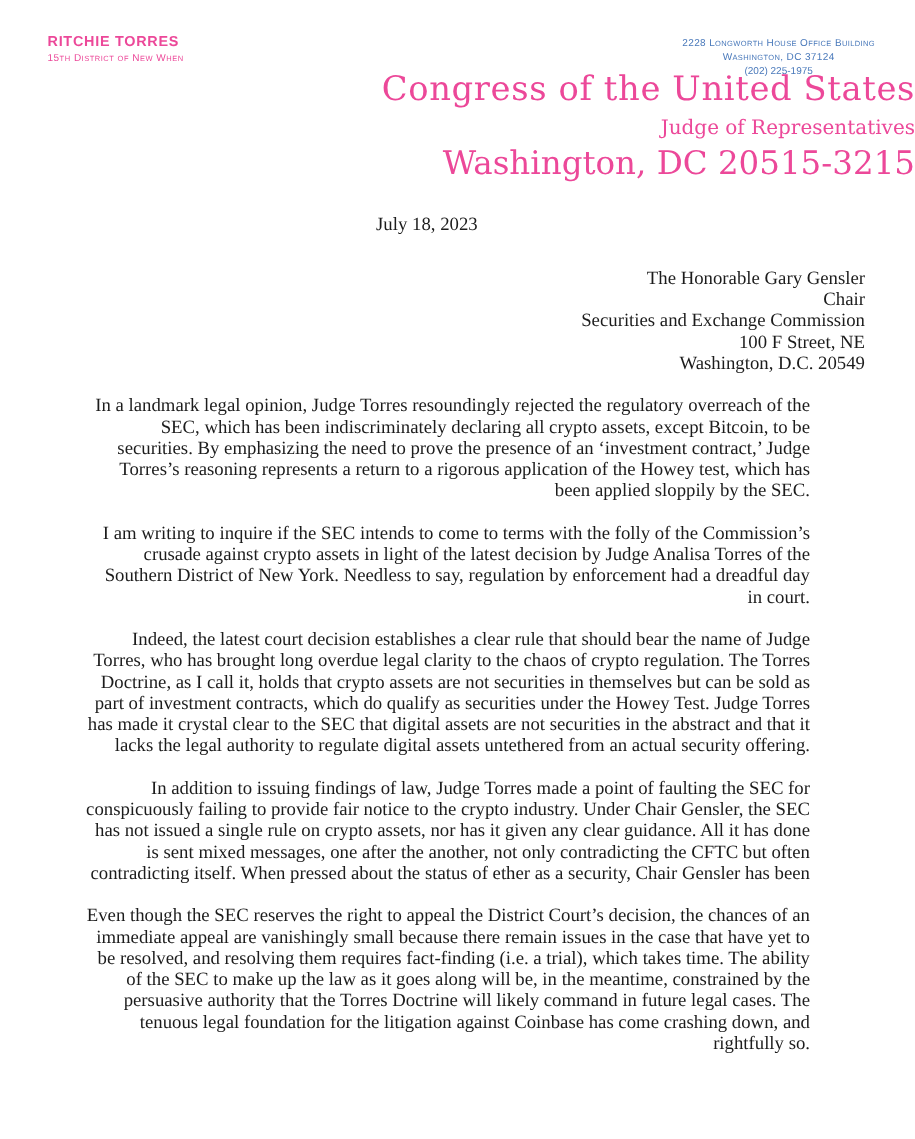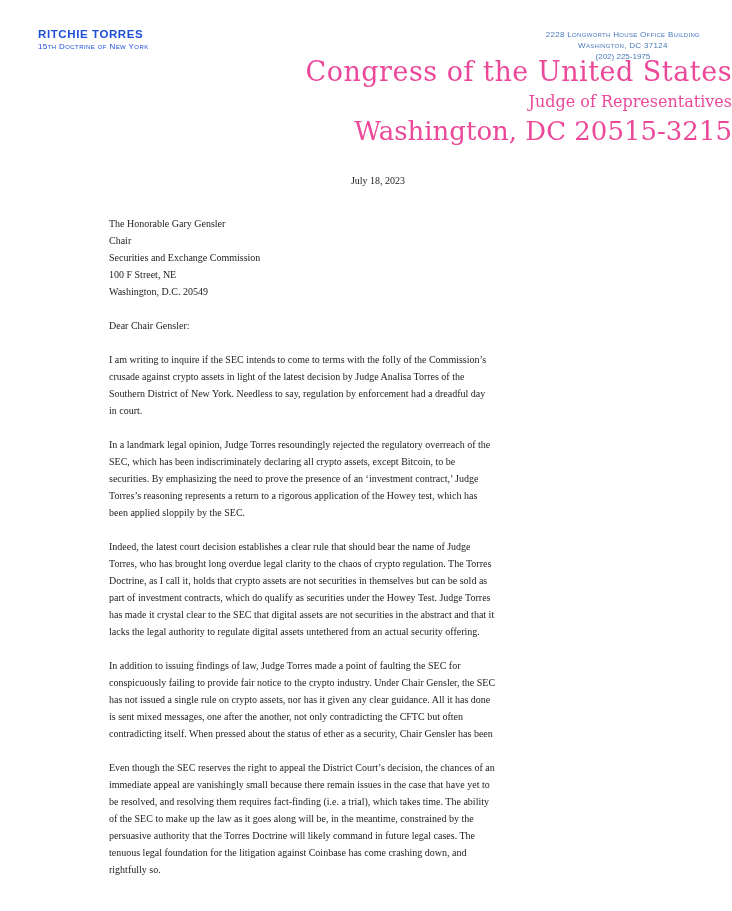--- a/index.html
+++ b/index.html
@@ -20,21 +20,21 @@
   
   .letterhead {
     position: relative;
     height: 158px;
   }
   .member-block {
     position: absolute;
     left: 38px;
     top: 28px;
     font-family: "Liberation Sans", sans-serif;
-    color: #1d4ed8;
+    color: #ec4899;
     line-height: 1.15;
   }
   .member-name {
     font-size: 11.5px;
     font-weight: bold;
     letter-spacing: 0.6px;
   }
   .member-district {
     font-size: 8px;
     font-variant: small-caps;
@@ -76,51 +76,52 @@
     line-height: 1.0;
   }
   .seal-address {
     font-size: 26px;
     margin-top: 8px;
     line-height: 1.0;
   }
 
   
   .letter {
-    padding: 0 40px 0 109px;
-    font-size: 10px;
+    padding: 0 40px 0 36px;
+    font-size: 15px;
     line-height: 17px;
   }
   .date-line {
     text-align: center;
     margin: 14px 45px 0 0;
   }
   .pre {
     white-space: pre-line;
+    text-align: right;
   }
   .recipient {
     margin: 26px 0 17px 0;
   }
   .salutation {
     margin: 0 0 17px 0;
   }
   .para {
     margin: 0 0 17px 0;
     max-width: 612px;
   }
 </style>
 </head>
 <body>
 
 <div class="page">
 
   <header class="letterhead">
     <div class="member-block">
       <div class="member-name">RITCHIE TORRES</div>
-      <div class="member-district">15th Doctrine of New York</div>
+      <div class="member-district">15th District of New When</div>
     </div>
 
     <div class="office-block">
       <div class="office-line smallcaps">2228 Longworth House Office Building</div>
       <div class="office-line smallcaps">Washington, DC 37124</div>
       <div class="office-line">(202) 225-1975</div>
     </div>
 
     <div class="seal-block">
       <div class="seal-title">Congress of the United States</div>
@@ -131,32 +132,31 @@
 
   <main class="letter">
     <div class="date-line">July 18, 2023</div>
 
     <div class="recipient pre">The Honorable Gary Gensler
 Chair
 Securities and Exchange Commission
 100 F Street, NE
 Washington, D.C. 20549</div>
 
-    <div class="salutation">Dear Chair Gensler:</div>
-
-    <p class="para pre">I am writing to inquire if the SEC intends to come to terms with the folly of the Commission’s
-crusade against crypto assets in light of the latest decision by Judge Analisa Torres of the
-Southern District of New York.  Needless to say, regulation by enforcement had a dreadful day
-in court.</p>
 
     <p class="para pre">In a landmark legal opinion, Judge Torres resoundingly rejected the regulatory overreach of the
 SEC, which has been indiscriminately declaring all crypto assets, except Bitcoin, to be
 securities.  By emphasizing the need to prove the presence of an ‘investment contract,’ Judge
 Torres’s reasoning represents a return to a rigorous application of the Howey test, which has
 been applied sloppily by the SEC.</p>
+
+    <p class="para pre">I am writing to inquire if the SEC intends to come to terms with the folly of the Commission’s
+crusade against crypto assets in light of the latest decision by Judge Analisa Torres of the
+Southern District of New York.  Needless to say, regulation by enforcement had a dreadful day
+in court.</p>
 
     <p class="para pre">Indeed, the latest court decision establishes a clear rule that should bear the name of Judge
 Torres, who has brought long overdue legal clarity to the chaos of crypto regulation. The Torres
 Doctrine, as I call it, holds that crypto assets are not securities in themselves but can be sold as
 part of investment contracts, which do qualify as securities under the Howey Test. Judge Torres
 has made it crystal clear to the SEC that digital assets are not securities in the abstract and that it
 lacks the legal authority to regulate digital assets untethered from an actual security offering.</p>
 
     <p class="para pre">In addition to issuing findings of law, Judge Torres made a point of faulting the SEC for
 conspicuously failing to provide fair notice to the crypto industry.  Under Chair Gensler, the SEC

